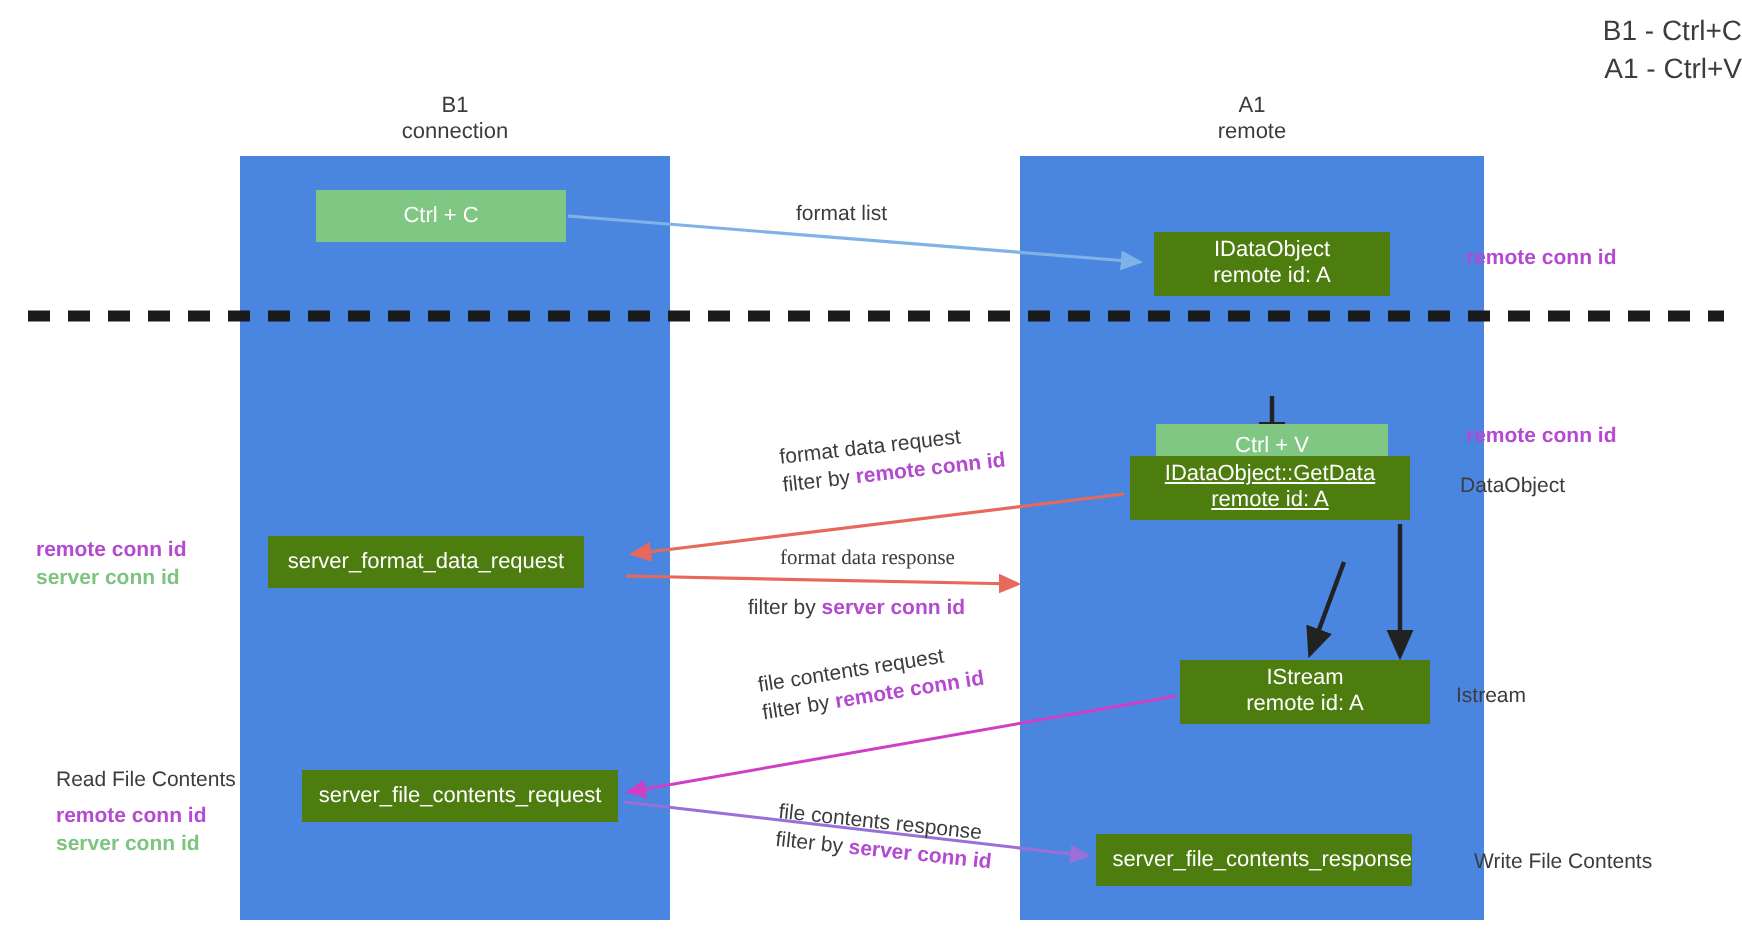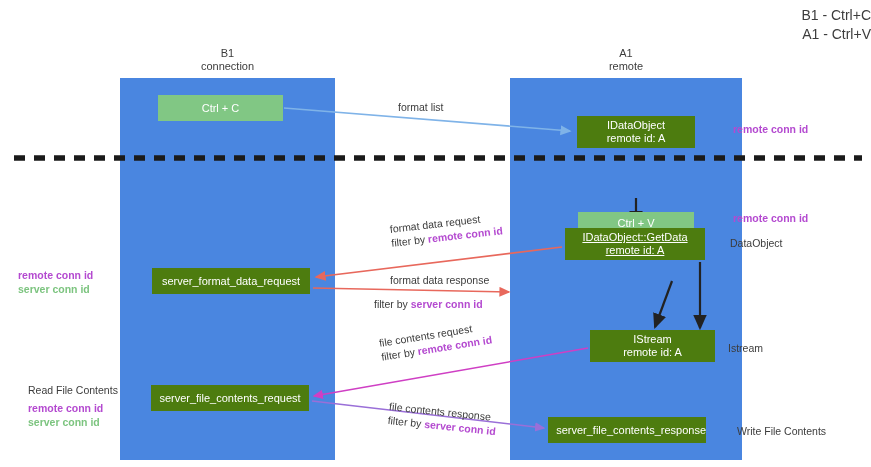--- a/index.html
+++ b/index.html
@@ -44,21 +44,21 @@
     box-sizing:border-box;
   }
   .node.green{background:#81c784;}
   .node.orange{background:#4d7c0f;}
   .node .l2{display:block;}
 
   #n-ctrlc{left:158px;top:95px;width:125px;height:26px;}
   #n-dataobj{left:577px;top:116px;width:118px;height:32px;}
   #n-ctrlv{left:578px;top:172px;width:116px;height:22px;margin-top:40px;}
   #n-getdata{left:565px;top:228px;width:140px;height:32px;text-decoration:underline;}
-  #n-sfdreq{left:152px;top:268px;width:158px;height:26px;}
+  #n-sfdreq{left:134px;top:268px;width:158px;height:26px;}
   #n-sfdresp{left:514px;top:279px;width:155px;height:26px;}
   #n-istream{left:590px;top:330px;width:125px;height:32px;}
   #n-sfcreq{left:151px;top:385px;width:158px;height:26px;}
   #n-sfcresp{left:548px;top:417px;width:158px;height:26px;align-items:flex-end;}
 
   
   .elabel{position:absolute;color:#3c3c3c;font-size:10.5px;line-height:14px;white-space:nowrap;}
   .elabel .hl-purple{color:#b44ad0;font-weight:bold;}
   .rot{transform-origin:left top;}
 
@@ -198,21 +198,21 @@
 
   <div class="elabel" style="left:398px;top:100px;">
     <span>format list</span>
   </div>
 
   <div class="elabel rot" style="left:389px;top:222px;transform:rotate(-6.5deg);">
     <div>format data request</div>
     <div><span>filter by </span><span class="hl-purple">remote conn id</span></div>
   </div>
 
-  <div class="elabel" style="left:390px;top:273px;">
+  <div class="elabel" style="left:390px;top:273px;font-family:Liberation Serif, serif;">
     <div>format data response</div>
   </div>
   <div class="elabel" style="left:374px;top:297px;">
     <span>filter by </span><span class="hl-purple">server conn id</span>
   </div>
 
   <div class="elabel rot" style="left:378px;top:336px;transform:rotate(-9deg);">
     <div>file contents request</div>
     <div><span>filter by </span><span class="hl-purple">remote conn id</span></div>
   </div>

